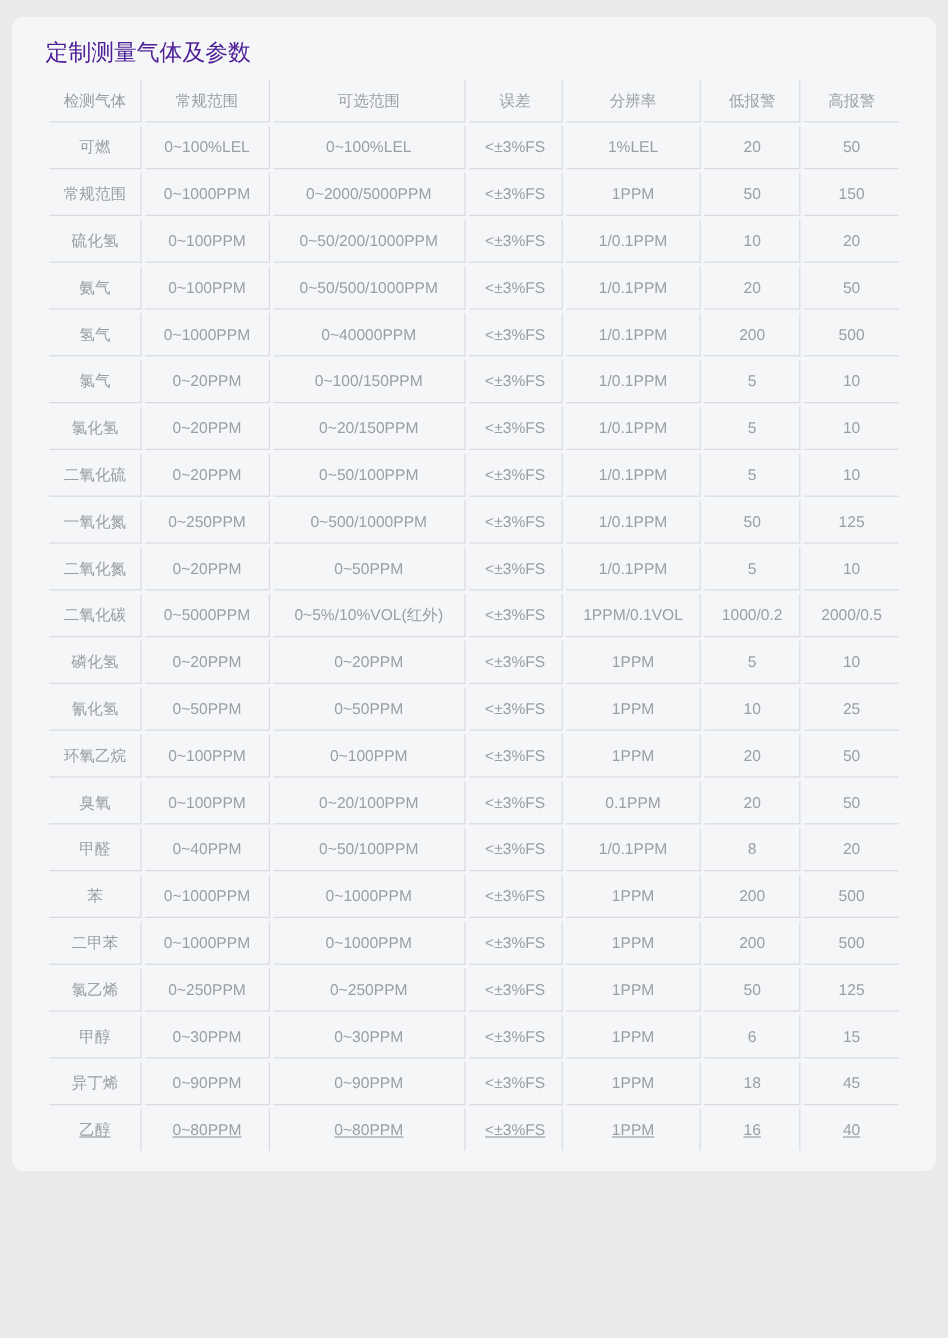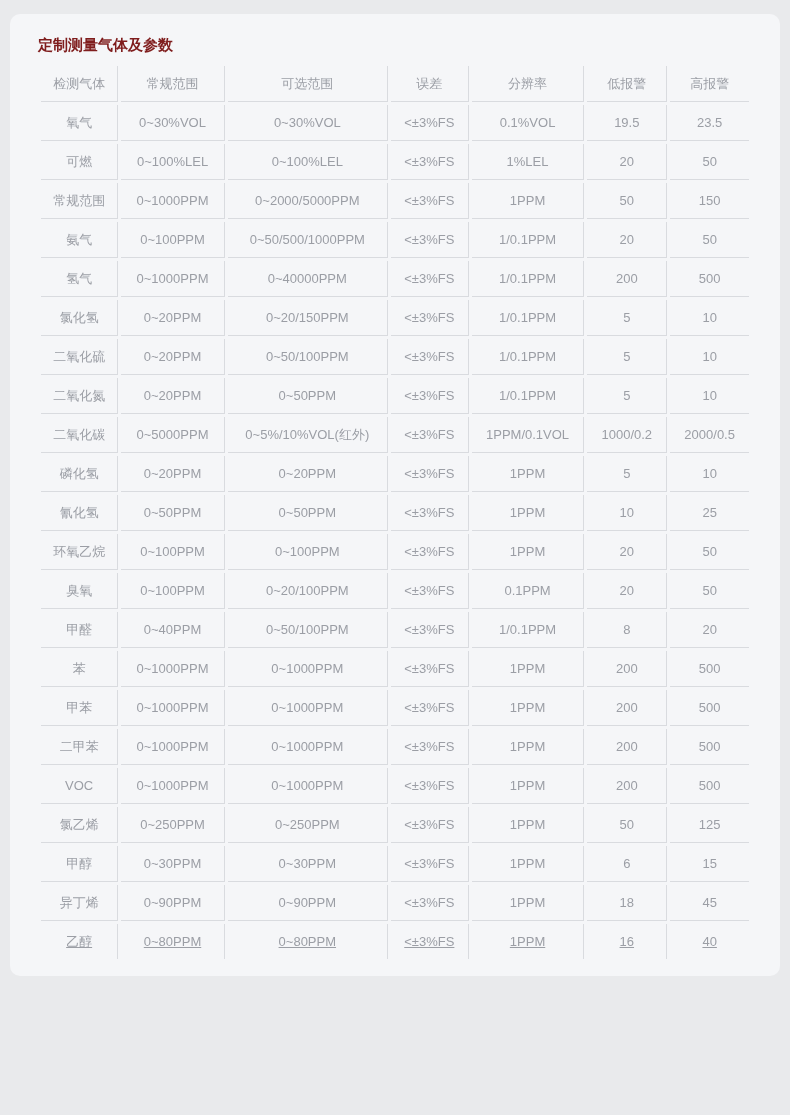--- a/index.html
+++ b/index.html
@@ -14,23 +14,23 @@
     overflow: hidden;
   }
   .card {
     margin: 14px 10px 0 10px;
     background: #f5f6f8;
     border-radius: 10px;
     padding: 22px 28px 14px 28px;
     box-sizing: border-box;
   }
   .card-title {
-    font-size: 15px;
-    font-weight: bold;
-    color: #7f1d1d;
+    font-size: 19px;
+    font-weight: normal;
+    color: #4c1d95;
     margin: 0 0 10px 0;
     line-height: 17px;
   }
   table.spec-table {
     width: 100%;
     border-collapse: separate;
     border-spacing: 3px;
     table-layout: fixed;
   }
   .spec-table th,
@@ -79,81 +79,99 @@
         <th>常规范围</th>
         <th>可选范围</th>
         <th>误差</th>
         <th>分辨率</th>
         <th>低报警</th>
         <th>高报警</th>
       </tr>
     </thead>
     <tbody id="table-body">
         <tr>
-          <td>氧气</td>
-          <td>0~30%VOL</td>
-          <td>0~30%VOL</td>
-          <td>&lt;±3%FS</td>
-          <td>0.1%VOL</td>
-          <td>19.5</td>
-          <td>23.5</td>
-        </tr>
-        <tr>
           <td>可燃</td>
           <td>0~100%LEL</td>
           <td>0~100%LEL</td>
           <td>&lt;±3%FS</td>
           <td>1%LEL</td>
           <td>20</td>
           <td>50</td>
         </tr>
         <tr>
           <td>常规范围</td>
           <td>0~1000PPM</td>
           <td>0~2000/5000PPM</td>
           <td>&lt;±3%FS</td>
           <td>1PPM</td>
           <td>50</td>
           <td>150</td>
         </tr>
         <tr>
+          <td>硫化氢</td>
+          <td>0~100PPM</td>
+          <td>0~50/200/1000PPM</td>
+          <td>&lt;±3%FS</td>
+          <td>1/0.1PPM</td>
+          <td>10</td>
+          <td>20</td>
+        </tr>
+        <tr>
           <td>氨气</td>
           <td>0~100PPM</td>
           <td>0~50/500/1000PPM</td>
           <td>&lt;±3%FS</td>
           <td>1/0.1PPM</td>
           <td>20</td>
           <td>50</td>
         </tr>
         <tr>
           <td>氢气</td>
           <td>0~1000PPM</td>
           <td>0~40000PPM</td>
           <td>&lt;±3%FS</td>
           <td>1/0.1PPM</td>
           <td>200</td>
           <td>500</td>
         </tr>
         <tr>
+          <td>氯气</td>
+          <td>0~20PPM</td>
+          <td>0~100/150PPM</td>
+          <td>&lt;±3%FS</td>
+          <td>1/0.1PPM</td>
+          <td>5</td>
+          <td>10</td>
+        </tr>
+        <tr>
           <td>氯化氢</td>
           <td>0~20PPM</td>
           <td>0~20/150PPM</td>
           <td>&lt;±3%FS</td>
           <td>1/0.1PPM</td>
           <td>5</td>
           <td>10</td>
         </tr>
         <tr>
           <td>二氧化硫</td>
           <td>0~20PPM</td>
           <td>0~50/100PPM</td>
           <td>&lt;±3%FS</td>
           <td>1/0.1PPM</td>
           <td>5</td>
           <td>10</td>
+        </tr>
+        <tr>
+          <td>一氧化氮</td>
+          <td>0~250PPM</td>
+          <td>0~500/1000PPM</td>
+          <td>&lt;±3%FS</td>
+          <td>1/0.1PPM</td>
+          <td>50</td>
+          <td>125</td>
         </tr>
         <tr>
           <td>二氧化氮</td>
           <td>0~20PPM</td>
           <td>0~50PPM</td>
           <td>&lt;±3%FS</td>
           <td>1/0.1PPM</td>
           <td>5</td>
           <td>10</td>
         </tr>
@@ -214,39 +232,21 @@
         <tr>
           <td>苯</td>
           <td>0~1000PPM</td>
           <td>0~1000PPM</td>
           <td>&lt;±3%FS</td>
           <td>1PPM</td>
           <td>200</td>
           <td>500</td>
         </tr>
         <tr>
-          <td>甲苯</td>
-          <td>0~1000PPM</td>
-          <td>0~1000PPM</td>
-          <td>&lt;±3%FS</td>
-          <td>1PPM</td>
-          <td>200</td>
-          <td>500</td>
-        </tr>
-        <tr>
           <td>二甲苯</td>
-          <td>0~1000PPM</td>
-          <td>0~1000PPM</td>
-          <td>&lt;±3%FS</td>
-          <td>1PPM</td>
-          <td>200</td>
-          <td>500</td>
-        </tr>
-        <tr>
-          <td>VOC</td>
           <td>0~1000PPM</td>
           <td>0~1000PPM</td>
           <td>&lt;±3%FS</td>
           <td>1PPM</td>
           <td>200</td>
           <td>500</td>
         </tr>
         <tr>
           <td>氯乙烯</td>
           <td>0~250PPM</td>

